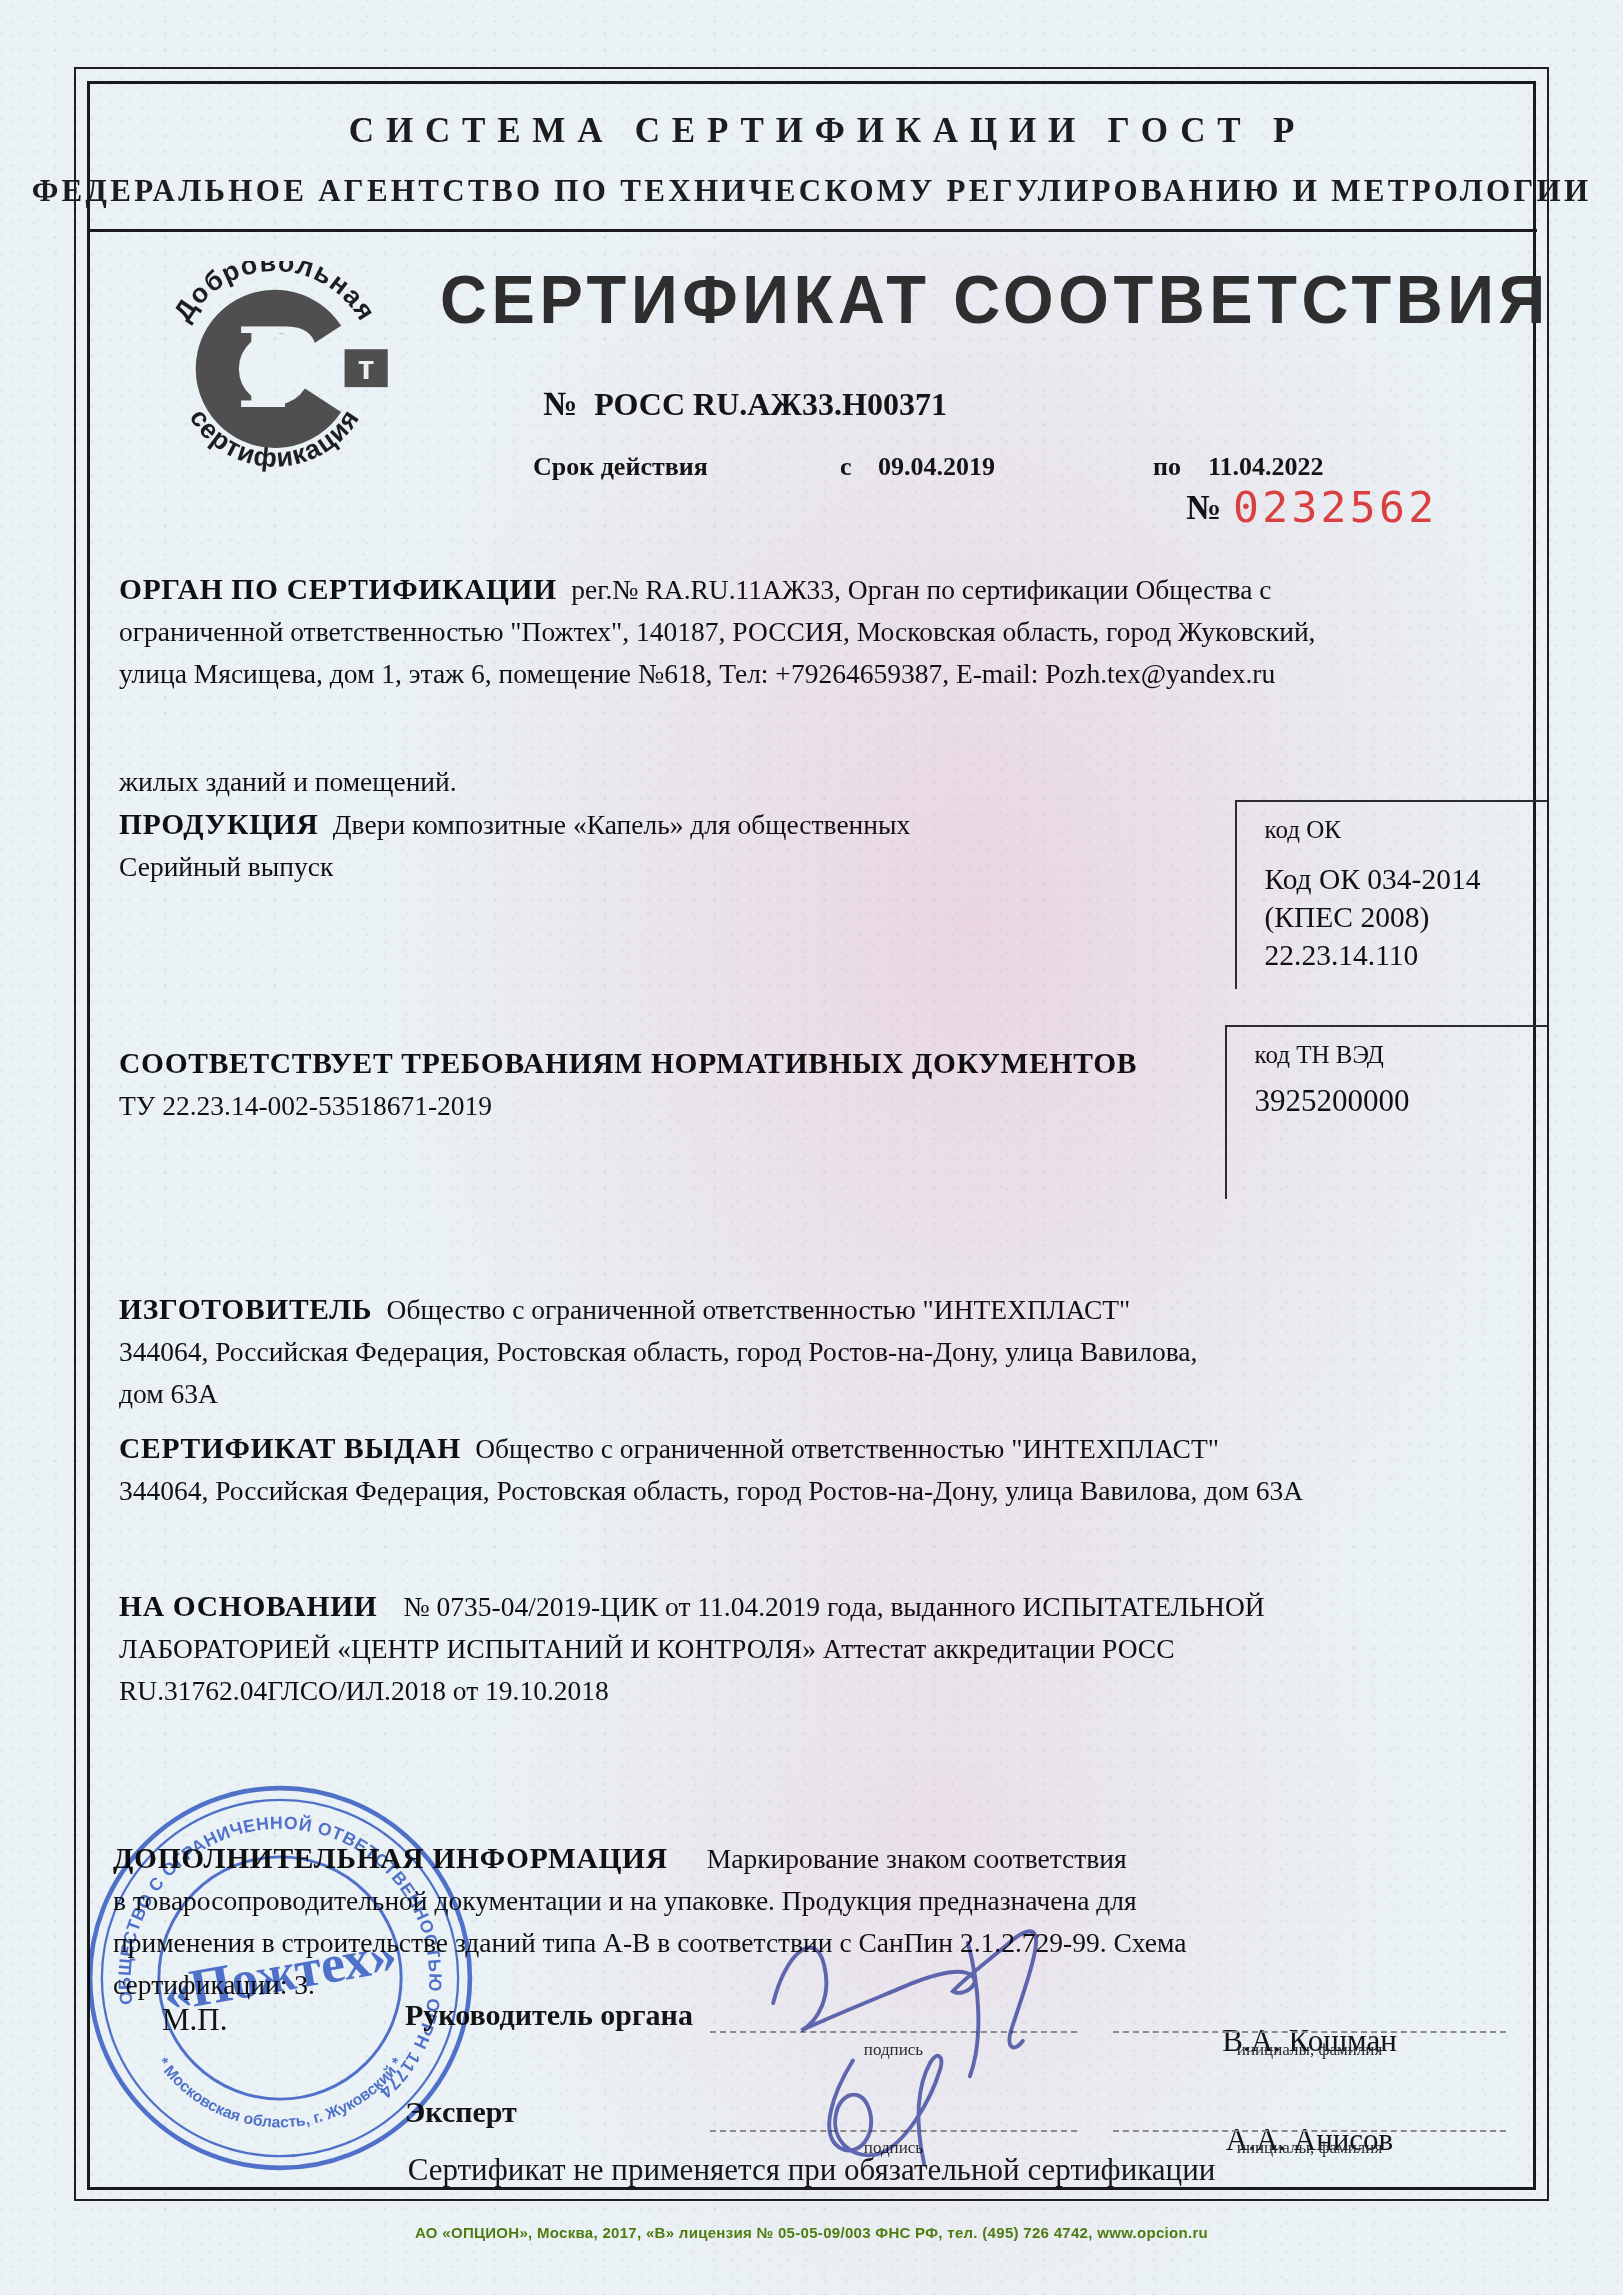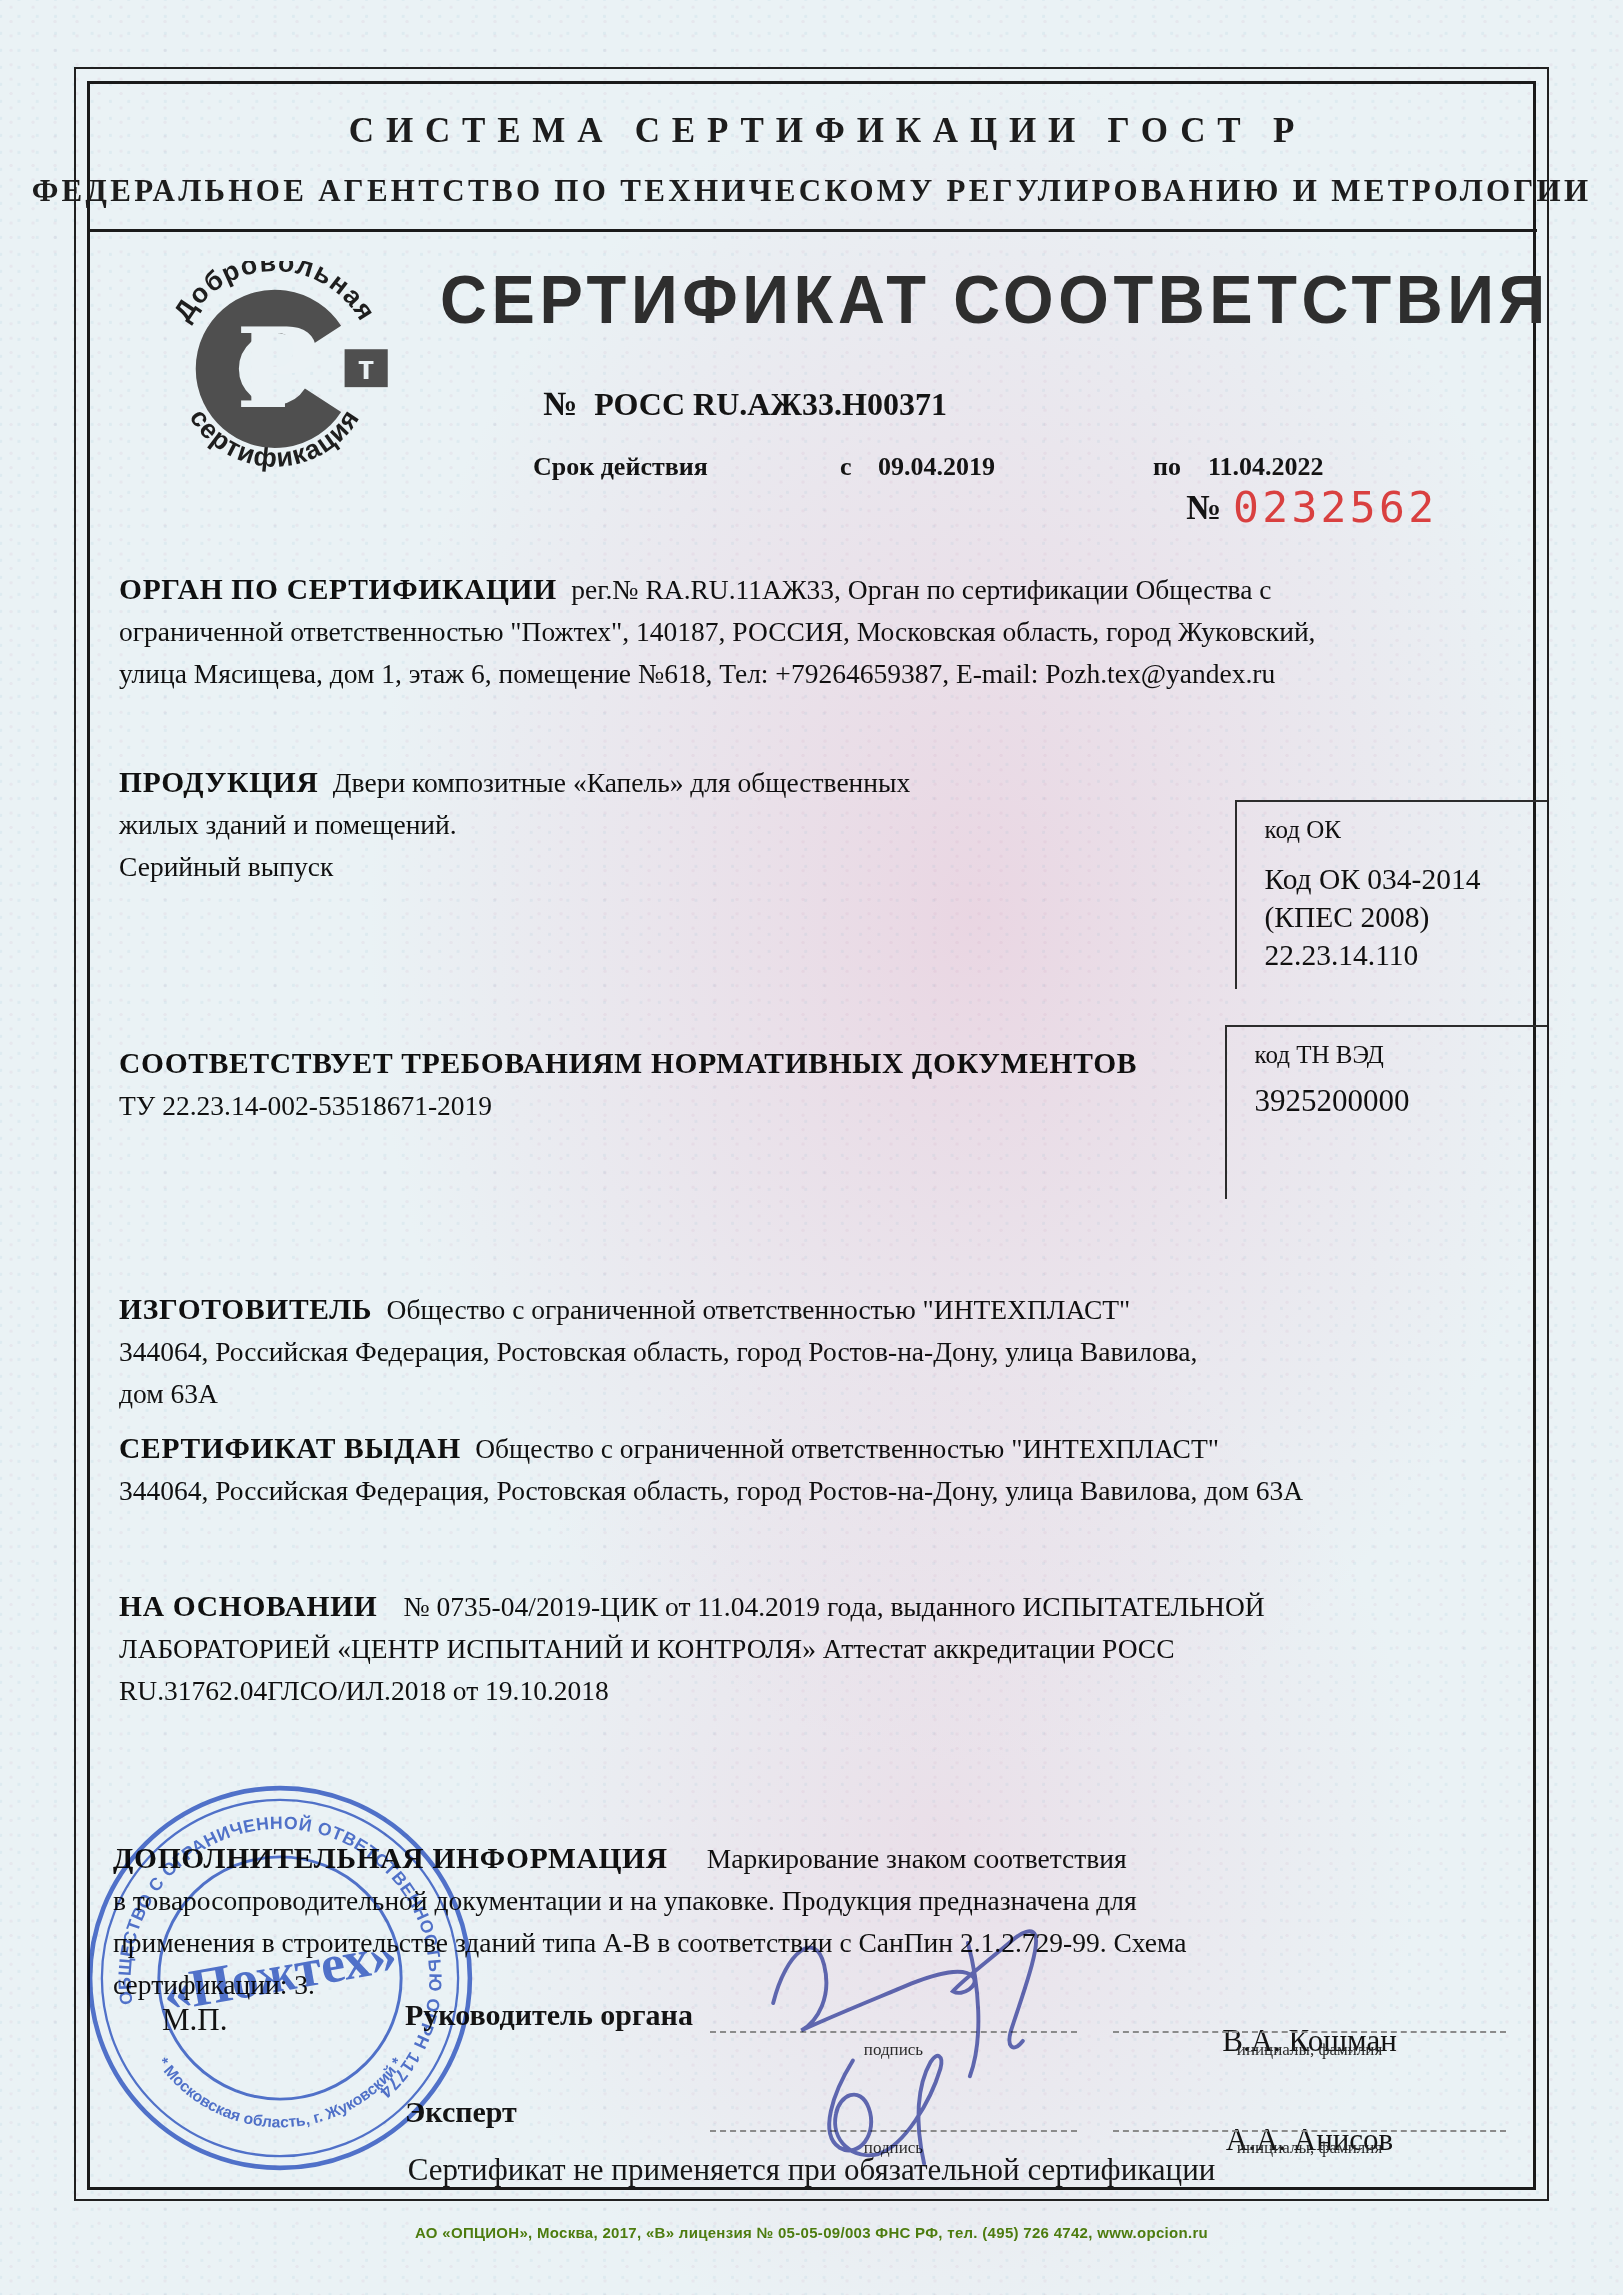--- a/index.html
+++ b/index.html
@@ -93,22 +93,22 @@
   <div class="abs blank-nsign">№</div>
   <div class="abs blank-num">0232562</div>
 
   <div class="abs sec" style="left:119px;top:568px;width:1430px;">
     <div><span class="lbl">ОРГАН ПО СЕРТИФИКАЦИИ</span><span>рег.№ RA.RU.11АЖ33, Орган по сертификации Общества с</span></div>
     <div>ограниченной ответственностью "Пожтех", 140187, РОССИЯ, Московская область, город Жуковский,</div>
     <div>улица Мясищева, дом 1, этаж 6, помещение №618, Тел: +79264659387, E-mail: Pozh.tex@yandex.ru</div>
   </div>
 
   <div class="abs sec" style="left:119px;top:761px;width:1047px;">
+    <div>жилых зданий и помещений.</div>
     <div><span class="lbl">ПРОДУКЦИЯ</span><span>Двери композитные «Капель» для общественных</span></div>
-    <div>жилых зданий и помещений.</div>
     <div>Серийный выпуск</div>
   </div>
 
   <div class="abs sec code-box" style="left:1203px;top:800px;width:312px;">
     <div class="cap">код ОК</div>
     <div class="val" style="margin-top:9.2px;">Код ОК 034-2014</div>
     <div class="val">(КПЕС 2008)</div>
     <div class="val">22.23.14.110</div>
   </div>
 

